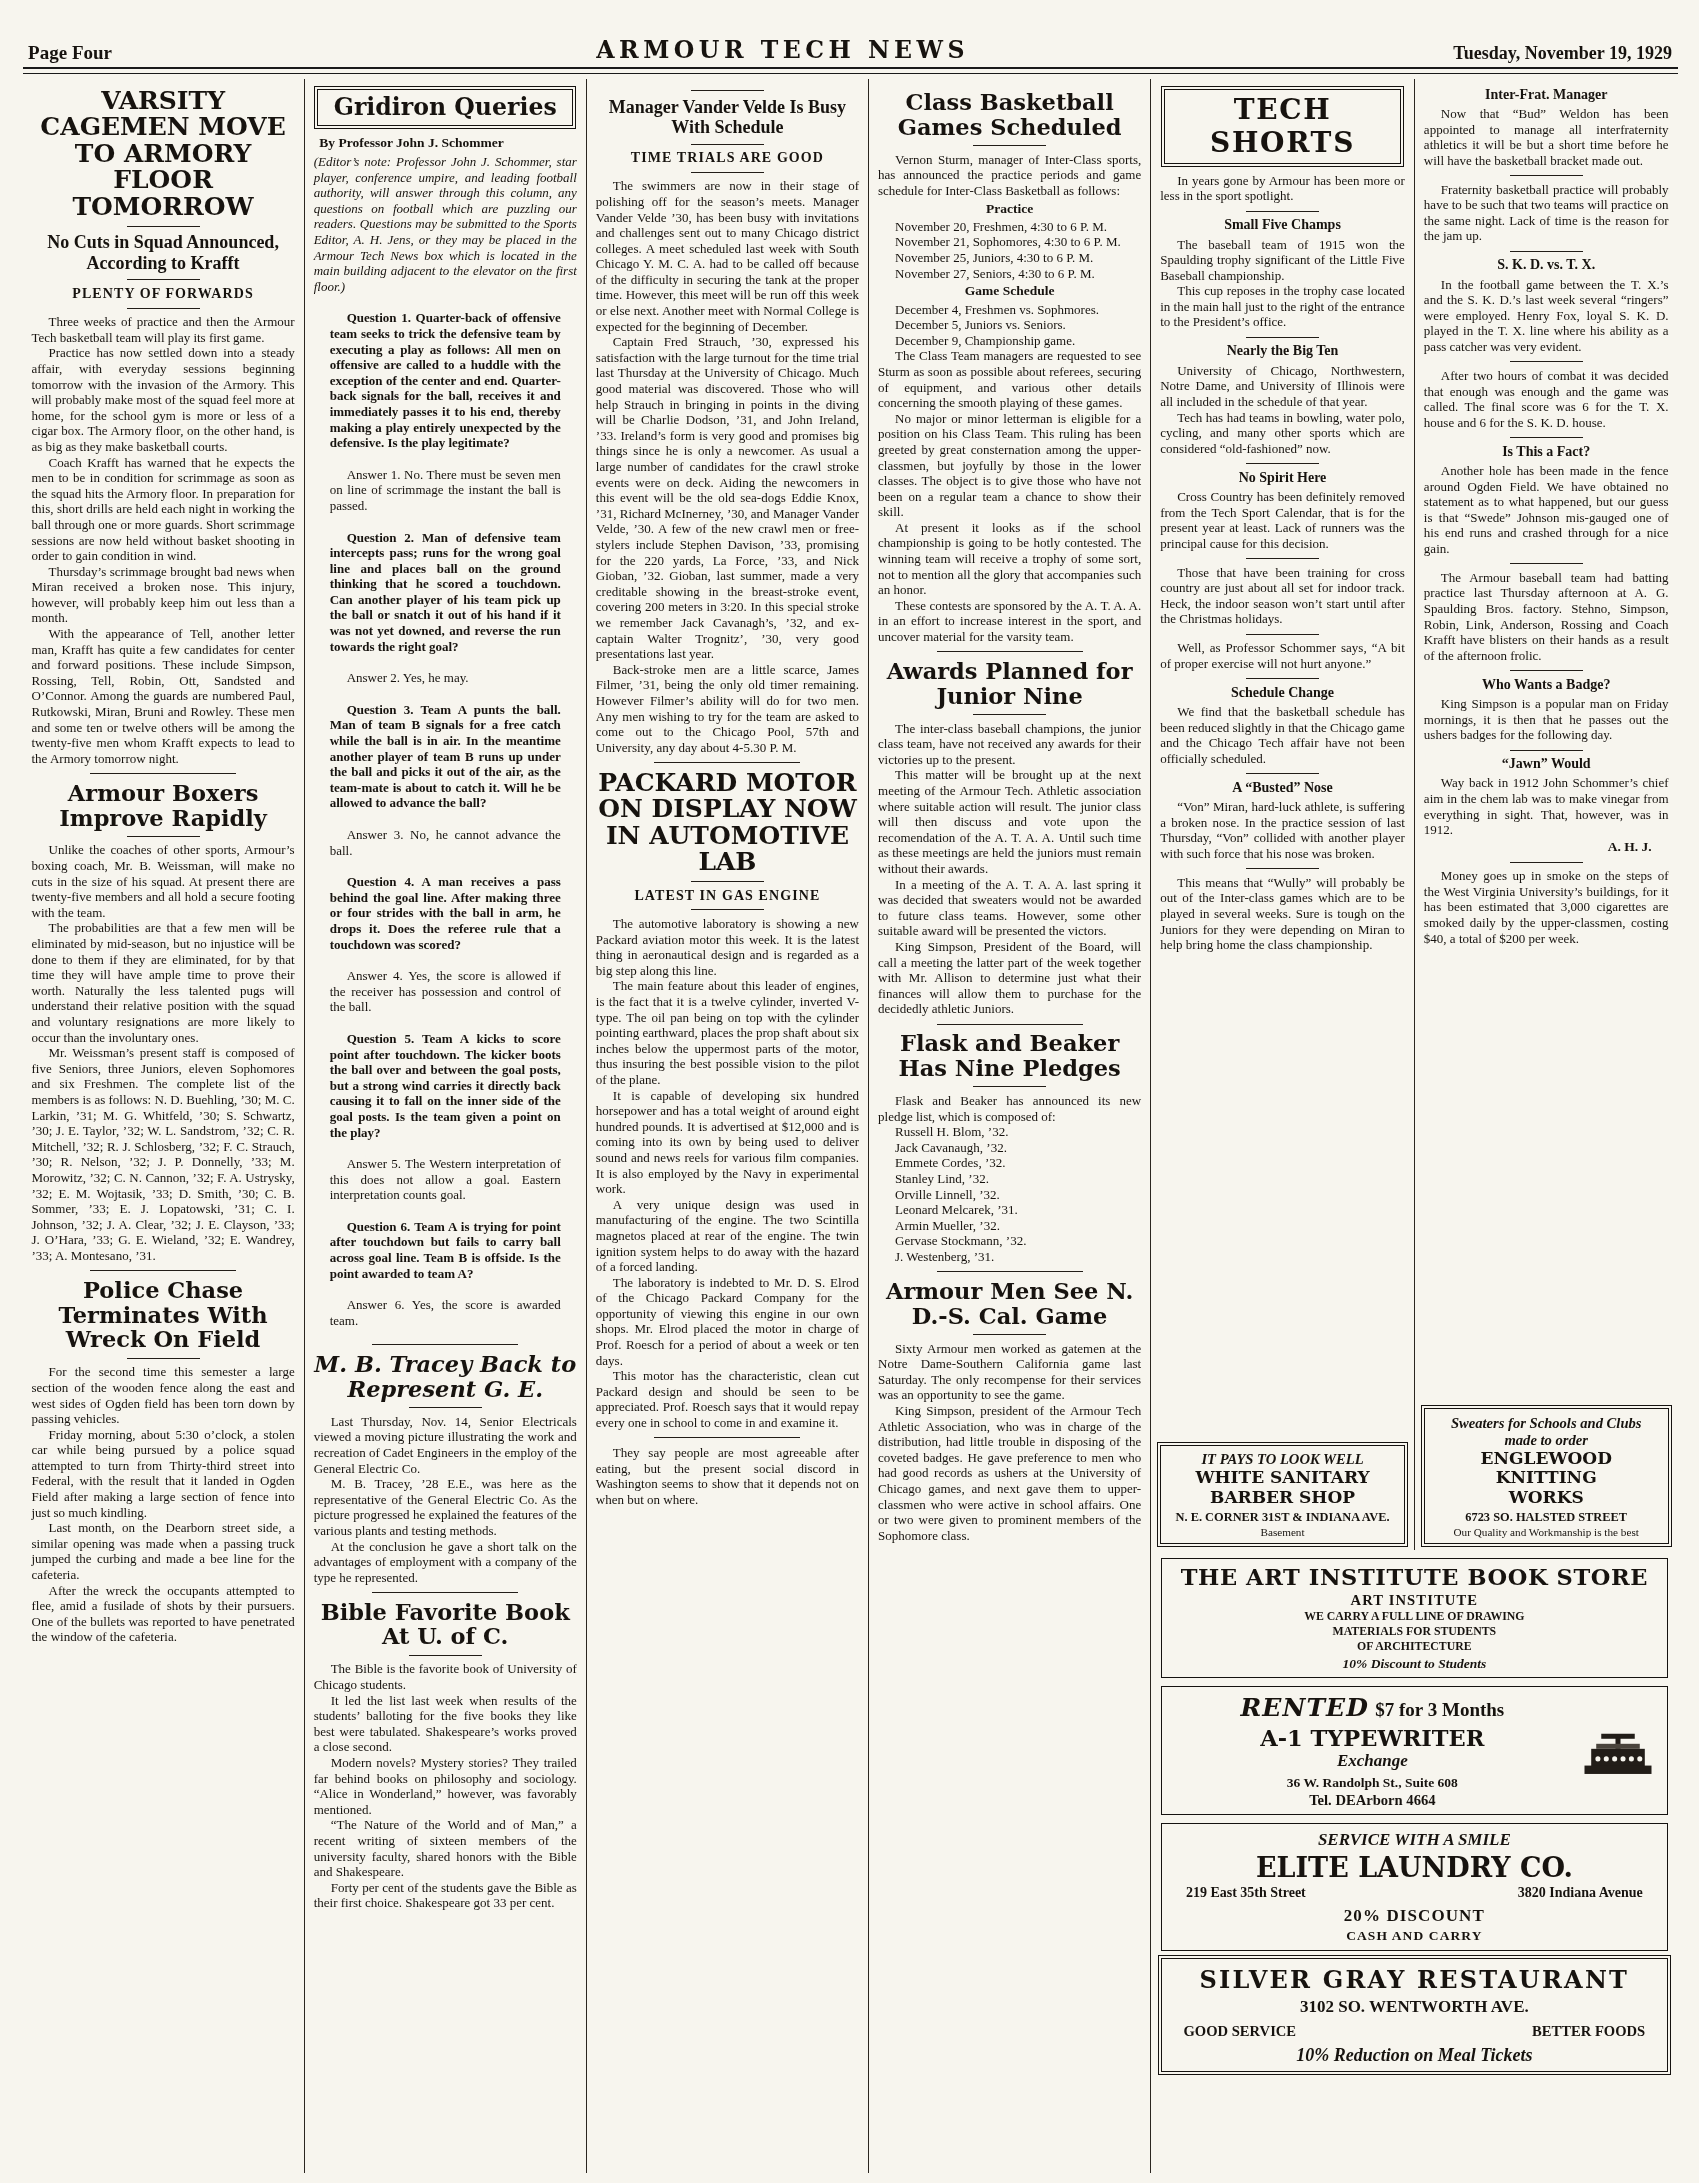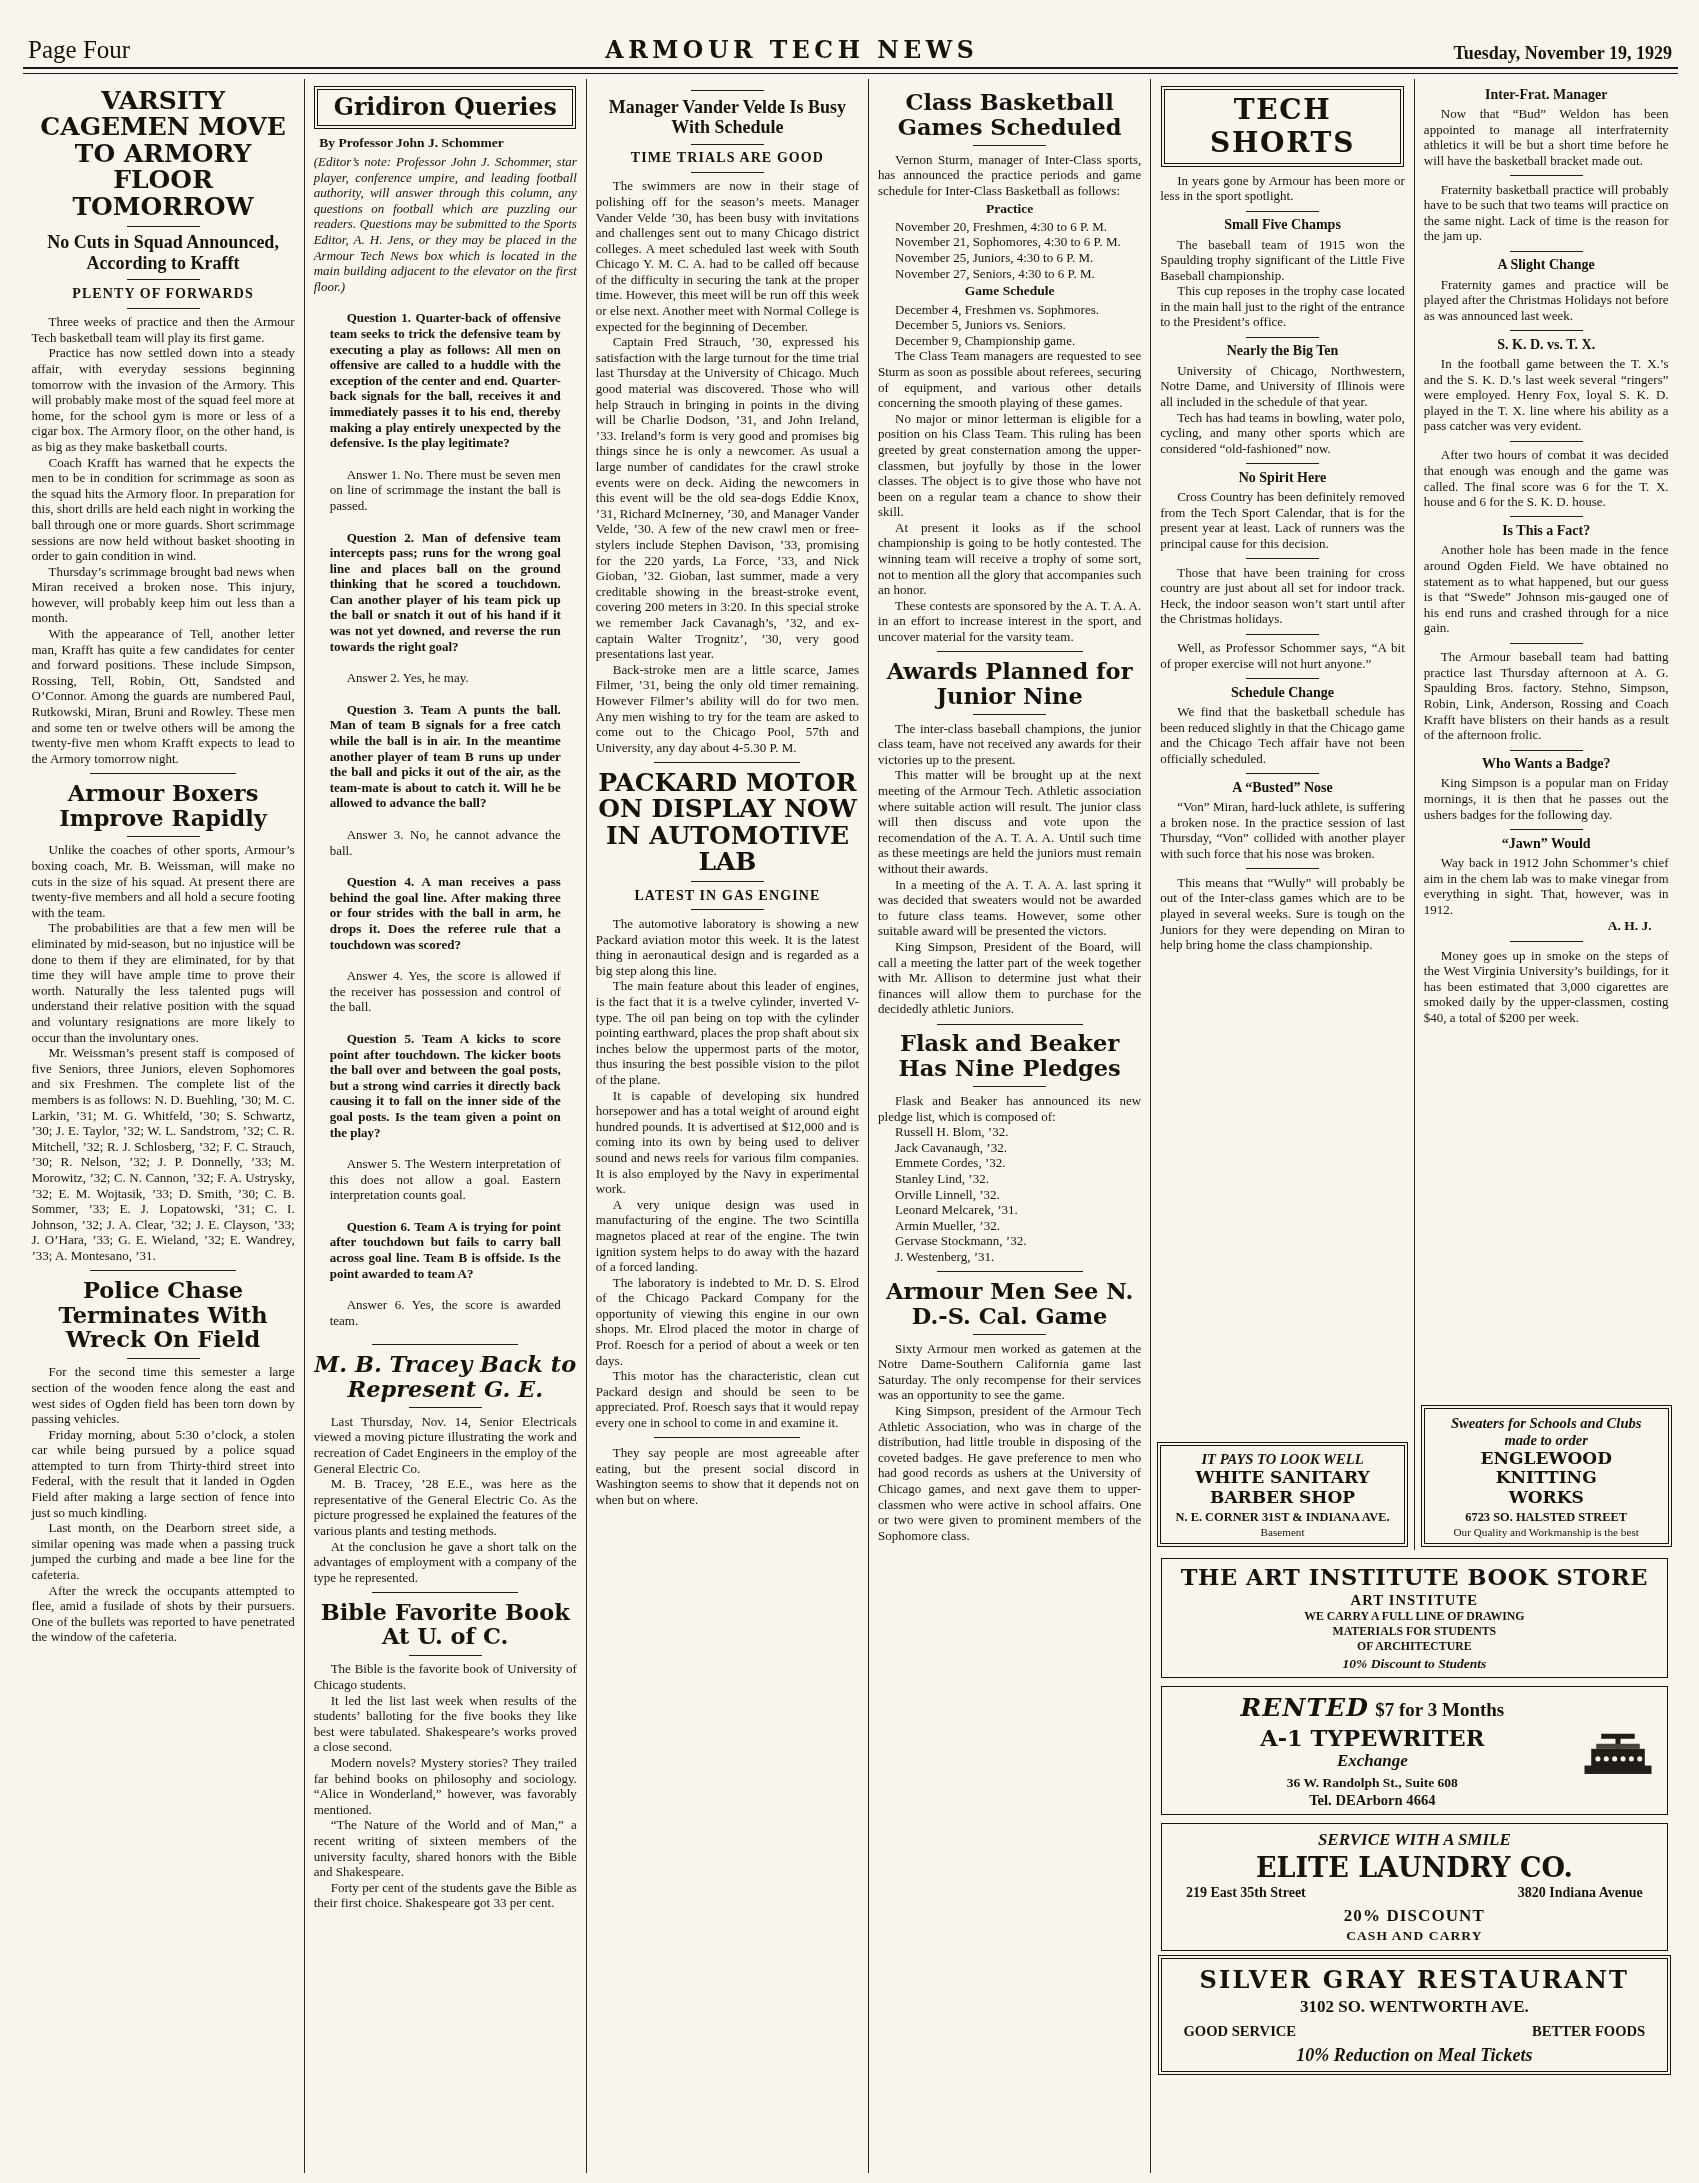--- a/index.html
+++ b/index.html
@@ -1,20 +1,20 @@
 <!DOCTYPE html>
 <html style="font-size:9px"><head>
 <meta charset="utf-8">
 <style>
   html,body{margin:0;padding:0;background:#e8e5dd;}
   .page{position:relative;width:1700px;height:2183px;background:#f7f5ee;color:#17130f;
         font-family:"Liberation Serif",serif;overflow:hidden;box-sizing:border-box;padding:10px 22.5px 0 22.5px;}
   
   .hdr{display:flex;align-items:flex-end;justify-content:space-between;height:54px;padding:0 5.6px;}
-  .hdr .pg{font-size:25px;font-weight:normal;}
+  .hdr .pg{font-size:19px;font-weight:bold;}
   .hdr .mast{font-family:"DejaVu Serif",serif;font-size:23.6px;font-weight:bold;letter-spacing:4.5px;}
   .hdr .dt{font-size:18px;font-weight:bold;}
   .rule-dbl{border-top:2.2px solid #1a1a1a;border-bottom:1.7px solid #1a1a1a;height:3.9px;margin:3.4px 0 0 0;}
   
   .cols{display:flex;height:2094px;overflow:hidden;margin-top:4.5px;}
   .col{flex:1 1 0;padding:5.6px 9px 0 9px;overflow:hidden;}
   .col + .col, .colwide{border-left:1.1px solid #2b2620;}
   .colwide{flex:2 2 0;display:flex;flex-direction:column;padding:0;overflow:hidden;}
   .subcols{display:flex;height:1471px;overflow:hidden;}
   .subcol{flex:1 1 0;padding:5.6px 9px 0 9px;overflow:hidden;display:flex;flex-direction:column;}
@@ -356,27 +356,20 @@
               </div>
             </div>
           <div class="short">
               <div class="sep"></div>
             <div class="body">
                 <p>Fraternity basketball practice will probably have to be such that two teams will practice on the same night.  Lack of time is the reason for the jam up.</p>
               </div>
             </div>
           <div class="short">
               <div class="sep"></div>
-            <h4 class="shead">A Slight Change</h4>
-            <div class="body">
-                <p>Fraternity games and practice will be played after the Christmas Holidays not before as was announced last week.</p>
-              </div>
-            </div>
-          <div class="short">
-              <div class="sep"></div>
             <h4 class="shead">S. K. D. vs. T. X.</h4>
             <div class="body">
                 <p>In the football game between the T. X.’s and the S. K. D.’s last week several “ringers” were employed.  Henry Fox, loyal S. K. D. played in the T. X. line where his ability as a pass catcher was very evident.</p>
               </div>
             </div>
           <div class="short">
               <div class="sep"></div>
             <div class="body">
                 <p>After two hours of combat it was decided that enough was enough and the game was called.  The final score was 6 for the T. X. house and 6 for the S. K. D. house.</p>
               </div>

